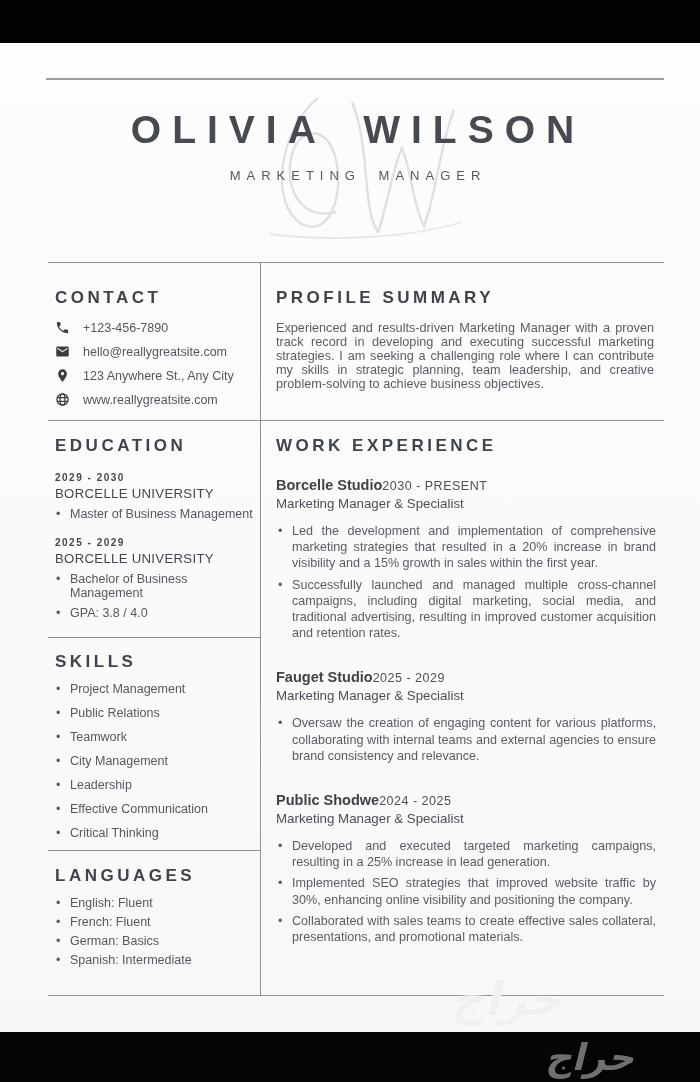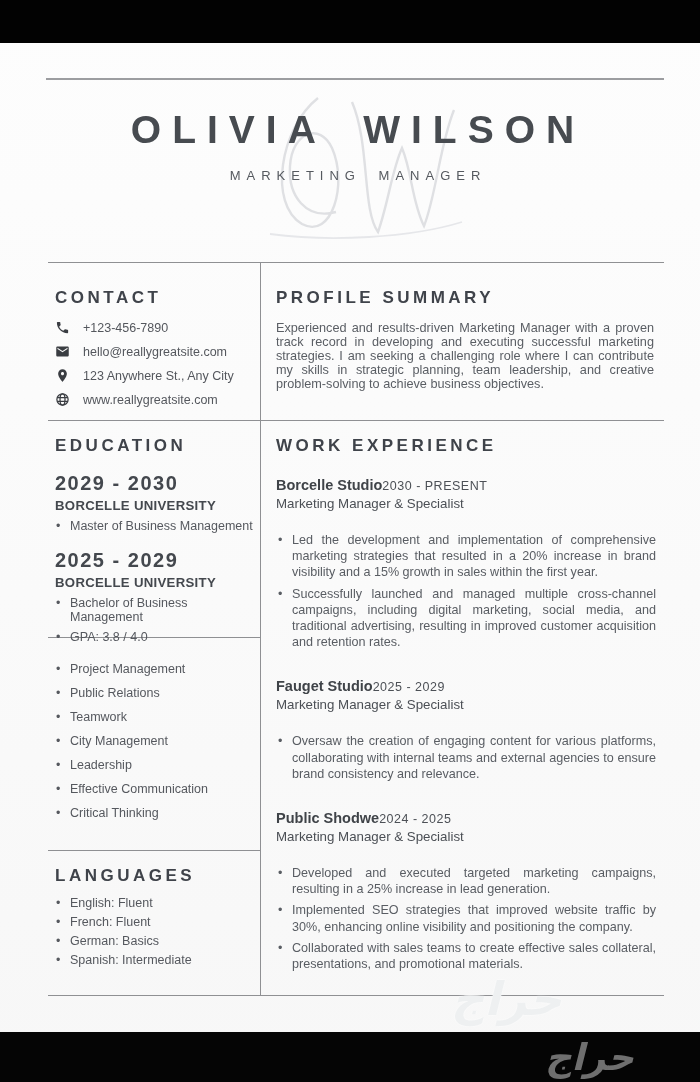--- a/index.html
+++ b/index.html
@@ -40,22 +40,22 @@
   #contact h2 { margin-bottom:12px; }
 
   
   #profile { top:288px; left:276px; width:378px; }
   #profile p { margin-top:13px; font-size:12.7px; line-height:14px; color:#5a5e64;
                text-align:justify; }
 
   
   #education { top:436px; left:55px; width:200px; }
   .edu-entry { margin-top:16px; }
-  .edu-years { font-size:20px; font-weight:700; letter-spacing:1.5px; color:#44484e; }
-  .edu-school { font-size:13.2px; font-weight:700; letter-spacing:.3px; color:#44484e; margin-top:3px; }
+  .edu-years { font-size:10px; font-weight:700; letter-spacing:1.5px; color:#44484e; }
+  .edu-school { font-size:13.2px; font-weight:400; letter-spacing:.3px; color:#44484e; margin-top:3px; }
   ul.plain { list-style:none; margin-top:5px; }
   ul.plain li { position:relative; padding-left:15px; font-size:12.5px; color:#55585e;
                 margin-top:6px; }
   ul.plain li::before { content:"•"; position:absolute; left:1px; top:0; color:#55585e; }
 
   
   #skills { top:652px; left:55px; width:200px; }
   #skills ul.plain { margin-top:10px; }
   #skills ul.plain li { margin-top:10px; }
 
@@ -65,21 +65,21 @@
   #languages ul.plain li { margin-top:5px; }
 
   
   #work { top:436px; left:276px; width:380px; }
   .job { margin-top:21px; }
   .job + .job { margin-top:28px; }
   .job-head { display:flex; justify-content:flex-start; align-items:baseline; }
   .job-company { font-size:14.5px; font-weight:700; color:#3f4348; }
   .job-dates { font-size:12.5px; color:#4c5056; letter-spacing:.5px; }
   .job-role { font-size:13.3px; color:#4b4f55; margin-top:3px; }
-  ul.bullets { list-style:none; margin-top:21px; }
+  ul.bullets { list-style:none; margin-top:12px; }
   ul.bullets li { position:relative; padding-left:16px; font-size:12.6px; line-height:16.2px;
                   color:#595d63; text-align:justify; margin-top:5px; }
   ul.bullets li::before { content:"•"; position:absolute; left:2px; top:0; color:#595d63; }
 
   
   .wm { font-family:"DejaVu Sans", sans-serif; font-weight:700; transform:skewX(-14deg); }
   .wm-light { position:absolute; top:972px; left:455px; font-size:46px; color:#eef0f1;
               text-shadow:0 0 2px #fff; }
   .wm-dark { position:absolute; top:1036px; left:548px; font-size:37px; color:#6f6f6f; }
 </style>
@@ -164,20 +164,21 @@
           <ul class="plain">
 
           <li>Bachelor of Business Management</li>
             <li>GPA: 3.8 / 4.0</li>
           </ul>
         </div>
       </div>
   </div>
 
   <div class="sec" id="skills">
+    <h2><span class="dot"></span><span>SKILLS</span></h2>
     <ul class="plain">
 
     <li>Project Management</li>
         <li>Public Relations</li>
         <li>Teamwork</li>
         <li>City Management</li>
         <li>Leadership</li>
         <li>Effective Communication</li>
         <li>Critical Thinking</li>
       </ul>

